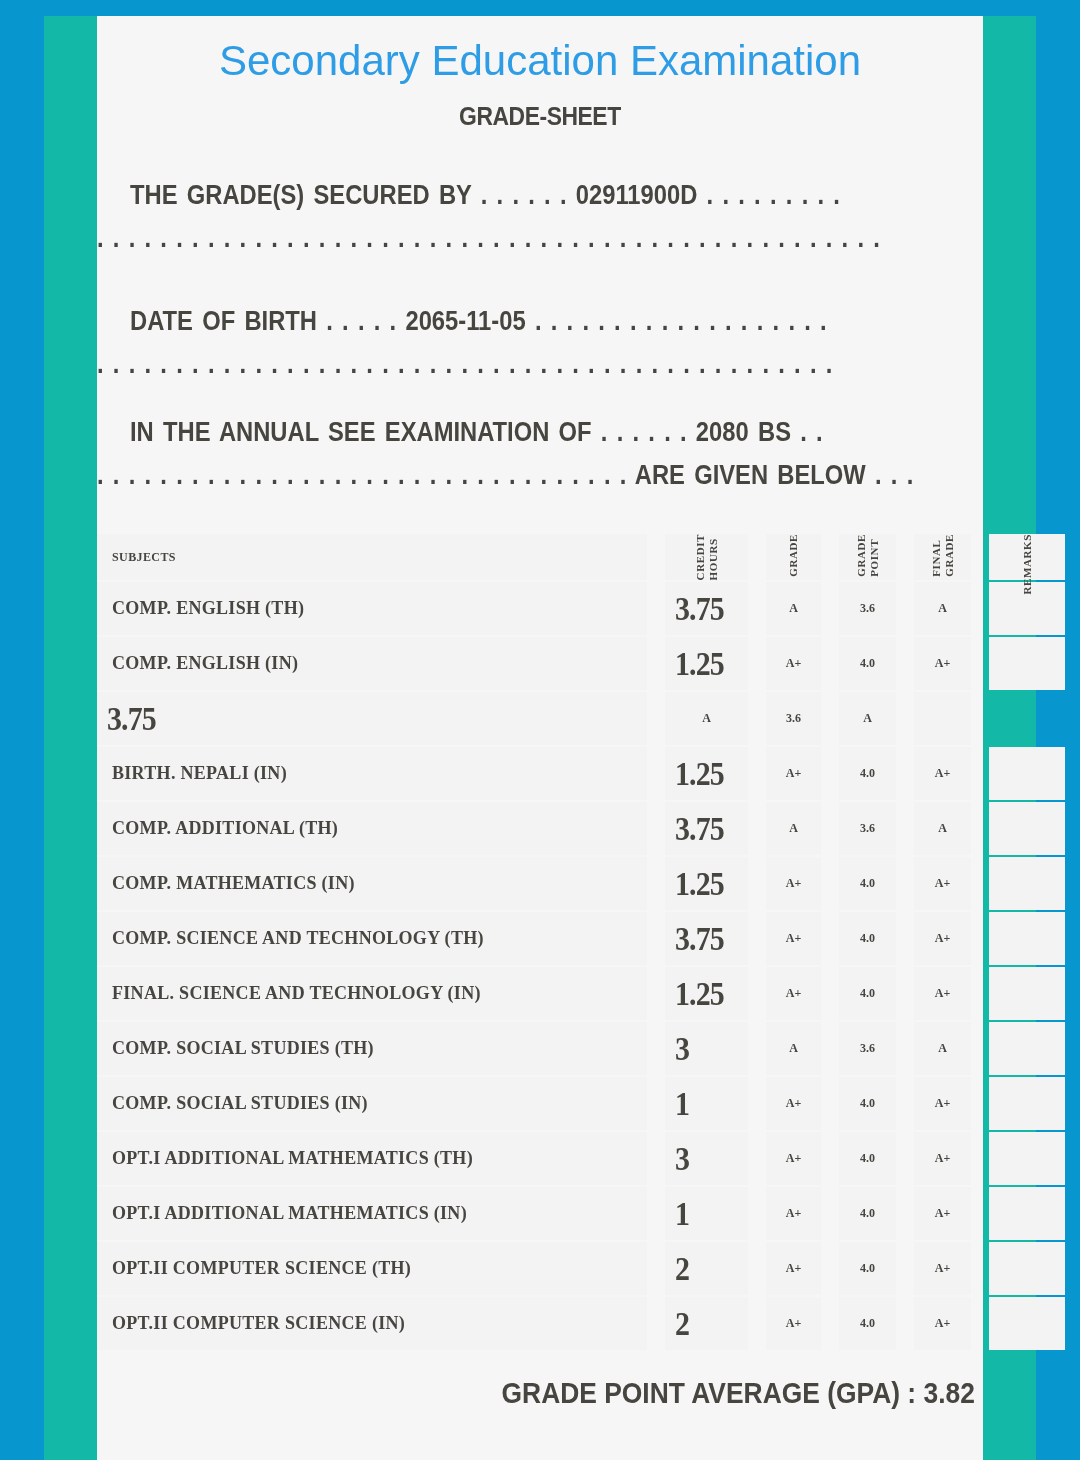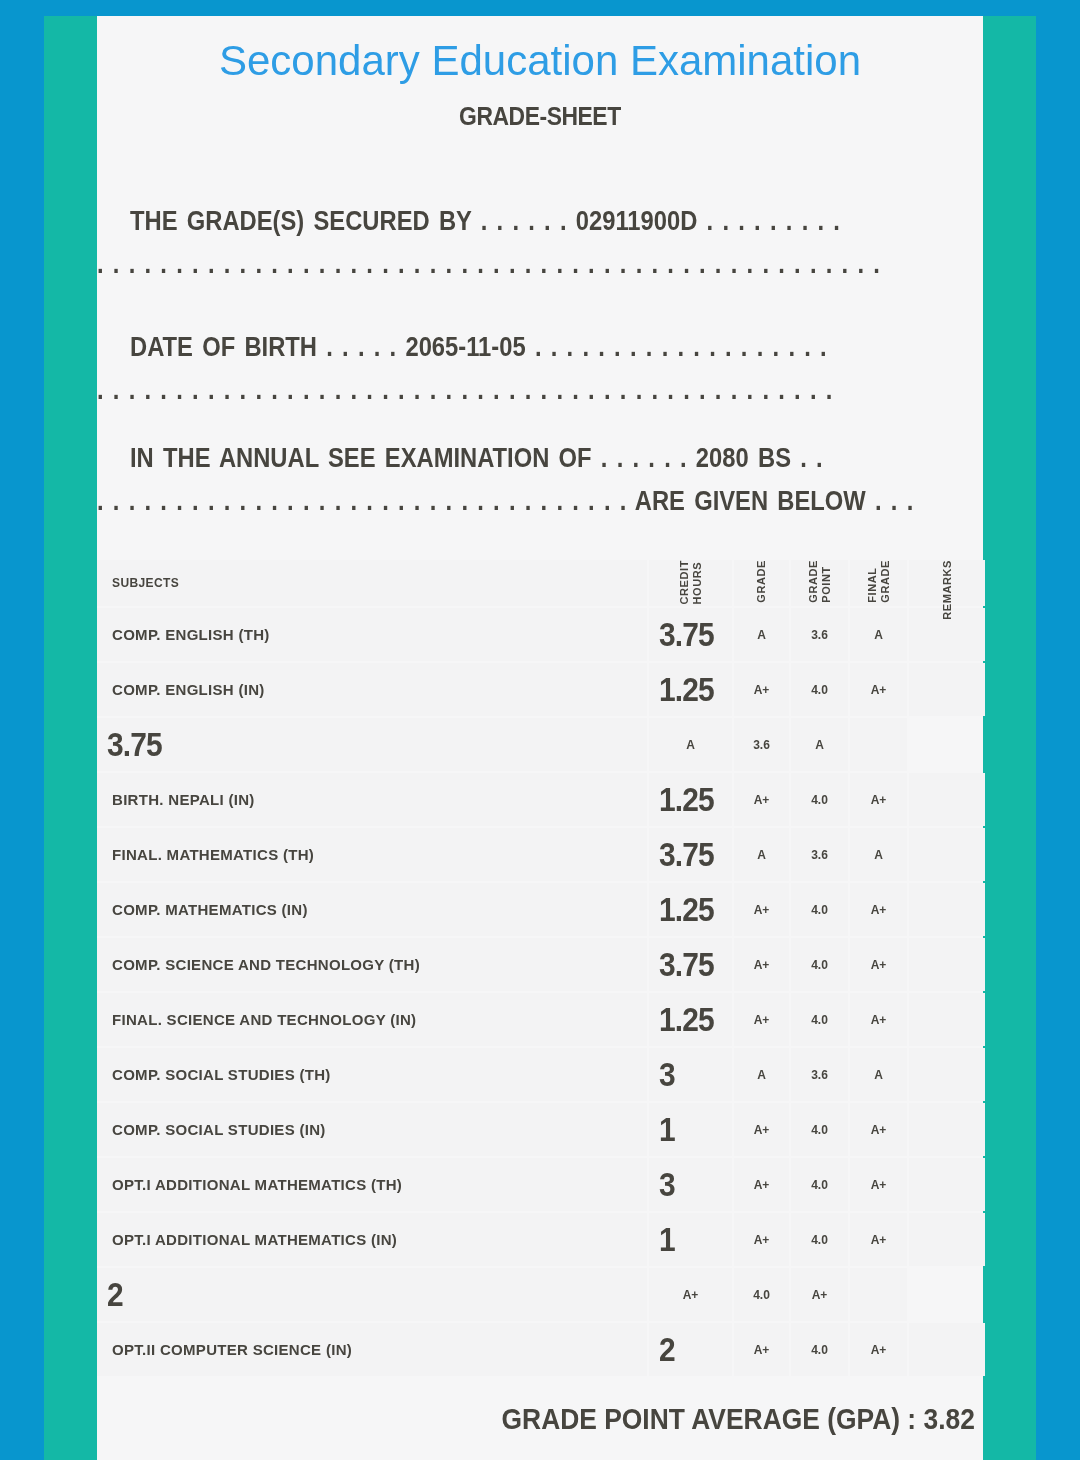--- a/index.html
+++ b/index.html
@@ -35,43 +35,44 @@
   }
   .sub-title {
     text-align: center;
     font-size: 26px;
     font-weight: 700;
     line-height: 40px;
     margin-top: 10px;
     letter-spacing: -0.5px;
   }
   .para { margin-top: 40px; font-size: 27px; font-weight: 700; line-height: 43px; white-space: nowrap; }
-  .para.first { margin-top: 64px; }
+  .para.first { margin-top: 38px; }
   .para.third { margin-top: 25px; }
   .para .l1 { padding-left: 33px; }
   .cond { display: inline-block; transform: scaleX(0.88); transform-origin: 0 50%; }
   .dots { word-spacing: 3px; }
 
   .grade-table { margin-top: 37px; }
   .trow {
     display: grid;
     grid-template-columns: 550px 83px 55px 57px 57px 76px;
-    gap: 2px;
+    gap: 18px;
     margin-bottom: 2px;
+    font-family: Liberation Serif, serif;
   }
   .cell {
     background: #f3f3f4;
     height: 53px;
     display: flex;
     align-items: center;
   }
   .hcell { height: 46px; }
   .subject {
     padding-left: 15px;
-    font-size: 15px;
+    font-size: 18px;
     font-weight: 700;
     letter-spacing: 0.3px;
   }
   .credit { padding-left: 10px; }
   .big { font-size: 34px; font-weight: 700; letter-spacing: -1px; }
   .small { font-size: 12px; font-weight: 700; justify-content: center; }
   .vhead { justify-content: center; align-items: flex-start; overflow: visible; position: relative; z-index: 5; }
   .vhead span {
     display: inline-block;
     writing-mode: vertical-rl;
@@ -183,21 +184,21 @@
     <div class="cell credit">
               <span class="big cond">1.25</span>
             </div>
     <div class="cell small">A+</div>
     <div class="cell small">4.0</div>
     <div class="cell small">A+</div>
     <div class="cell small"></div>
   </div>
 
   <div class="trow">
-    <div class="cell subject">FINAL. MATHEMATICS (TH)</div>
+    <div class="cell subject">COMP. ADDITIONAL (TH)</div>
     <div class="cell credit">
               <span class="big cond">3.75</span>
             </div>
     <div class="cell small">A</div>
     <div class="cell small">3.6</div>
     <div class="cell small">A</div>
     <div class="cell small"></div>
   </div>
 
   <div class="trow">
@@ -271,20 +272,21 @@
     <div class="cell credit">
               <span class="big cond">1</span>
             </div>
     <div class="cell small">A+</div>
     <div class="cell small">4.0</div>
     <div class="cell small">A+</div>
     <div class="cell small"></div>
   </div>
 
   <div class="trow">
+    <div class="cell subject">OPT.II COMPUTER SCIENCE (TH)</div>
     <div class="cell credit">
               <span class="big cond">2</span>
             </div>
     <div class="cell small">A+</div>
     <div class="cell small">4.0</div>
     <div class="cell small">A+</div>
     <div class="cell small"></div>
   </div>
 
   <div class="trow">

